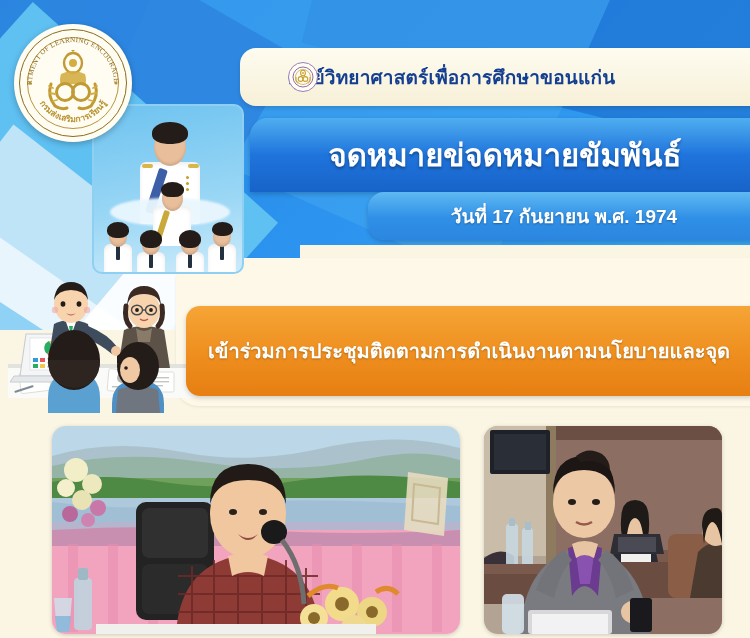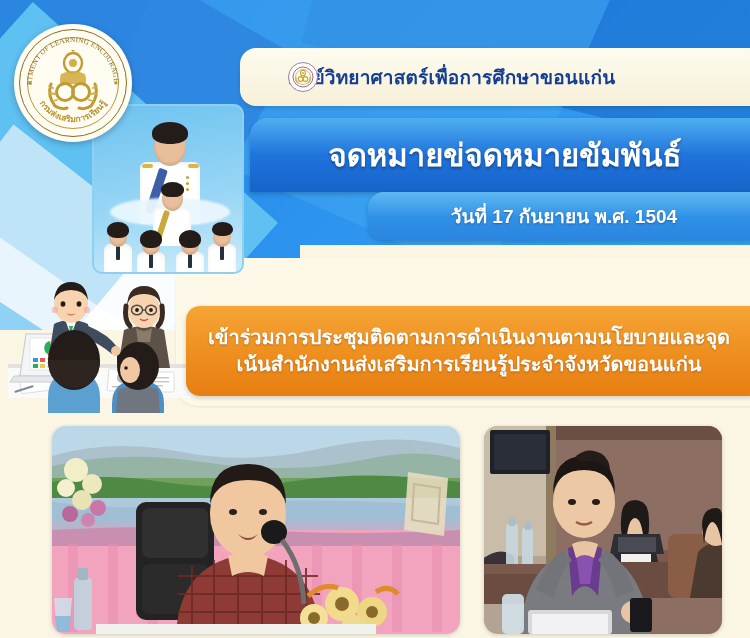--- a/index.html
+++ b/index.html
@@ -227,27 +227,26 @@
       <circle cx="13.4" cy="13" r="2.4" fill="none" stroke="#C8A030" stroke-width="1.1"></circle>
       <path d="M4 11 Q2.6 15 6 17.6 M18 11 Q19.4 15 16 17.6" fill="none" stroke="#C8A030" stroke-width="1"></path>
     </svg>
   </div>
 
   <div class="title-band">
     <span class="txt">จดหมายข่จดหมายขัมพันธ์</span>
   </div>
 
   <div class="date-band">
-    <span class="txt">วันที่ 17 กันยายน พ.ศ. 1504</span>
+    <span class="txt">วันที่ 17 กันยายน พ.ศ. 1974</span>
   </div>
 
   <div class="cream-card"></div>
   <div class="orange-panel">
     <span class="ln">เข้าร่วมการประชุมติดตามการดำเนินงานตามนโยบายและจุด</span>
-    <span class="ln">เน้นสำนักงานส่งเสริมการเรียนรู้ประจำจังหวัดขอนแก่น</span>
   </div>
 
   <div class="cartoon">
     <svg viewBox="0 0 186 145">
 
       <rect x="0" y="96" width="186" height="34" fill="#FAFAF8"></rect>
       <rect x="0" y="96" width="186" height="4" fill="#E2E2DE"></rect>
 
       <g>
         <rect x="12" y="104" width="30" height="20" rx="1.5" fill="#FFFFFF" stroke="#D6D6D2" stroke-width=".8" transform="rotate(-7 27 114)"></rect>

